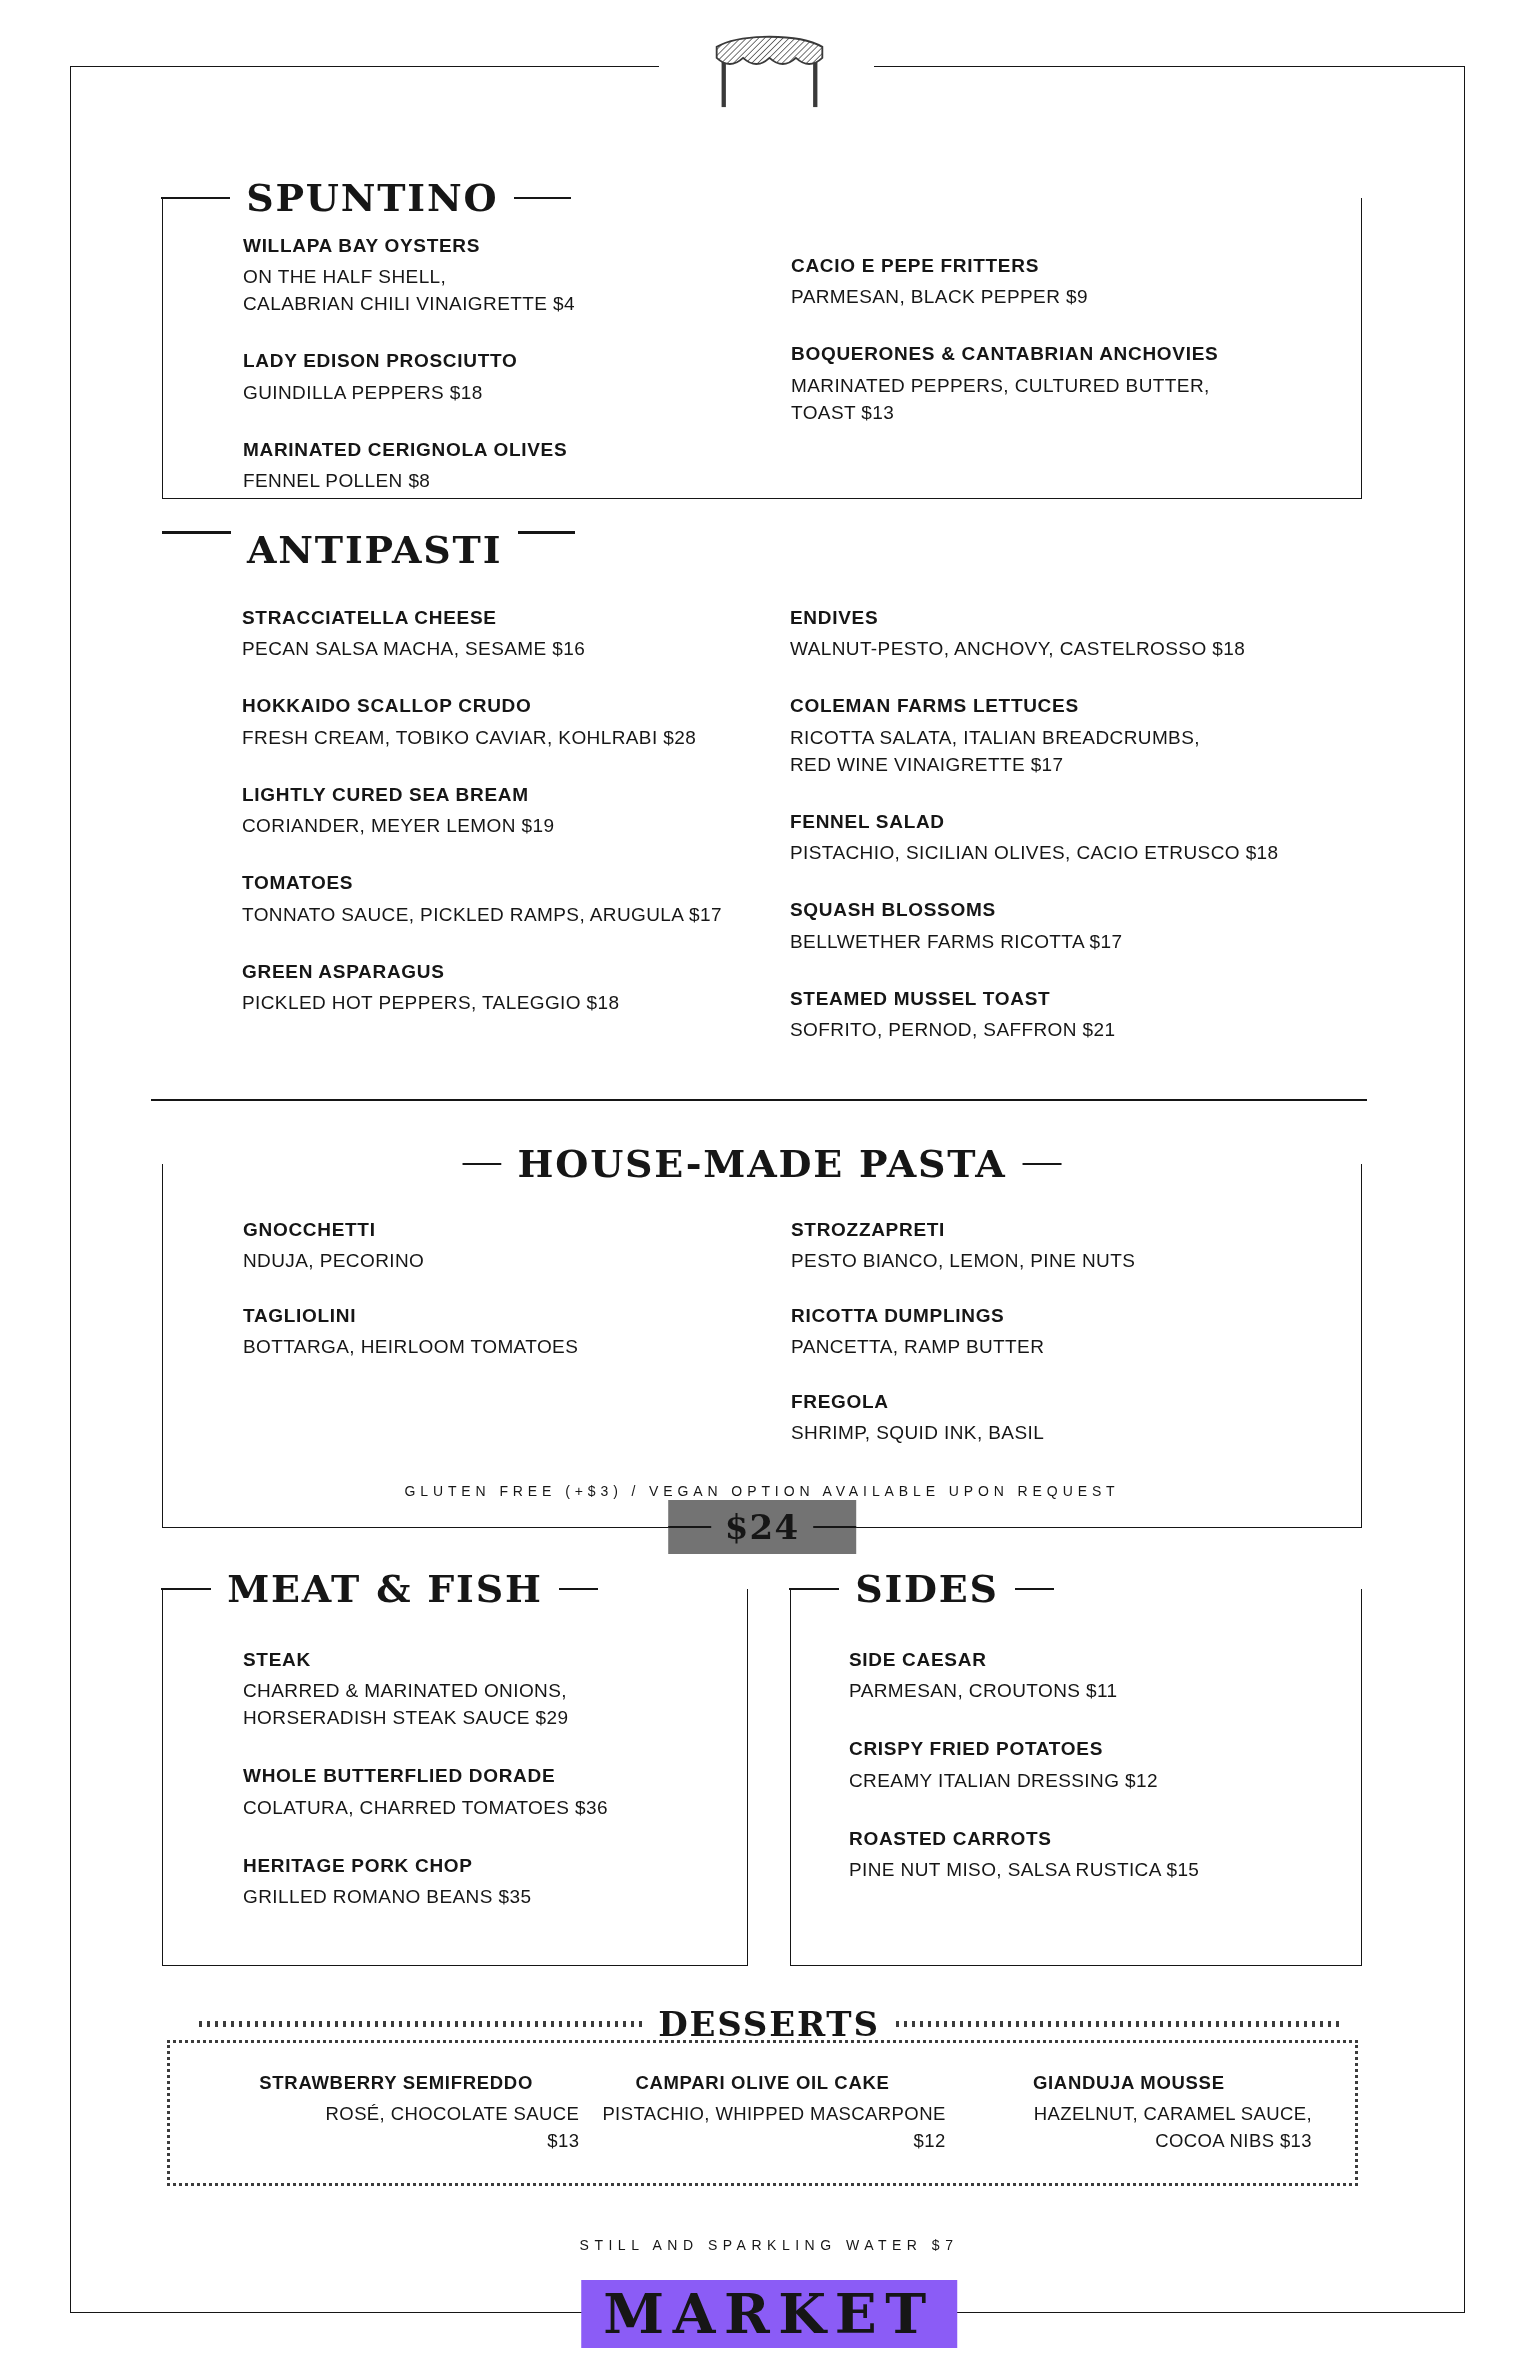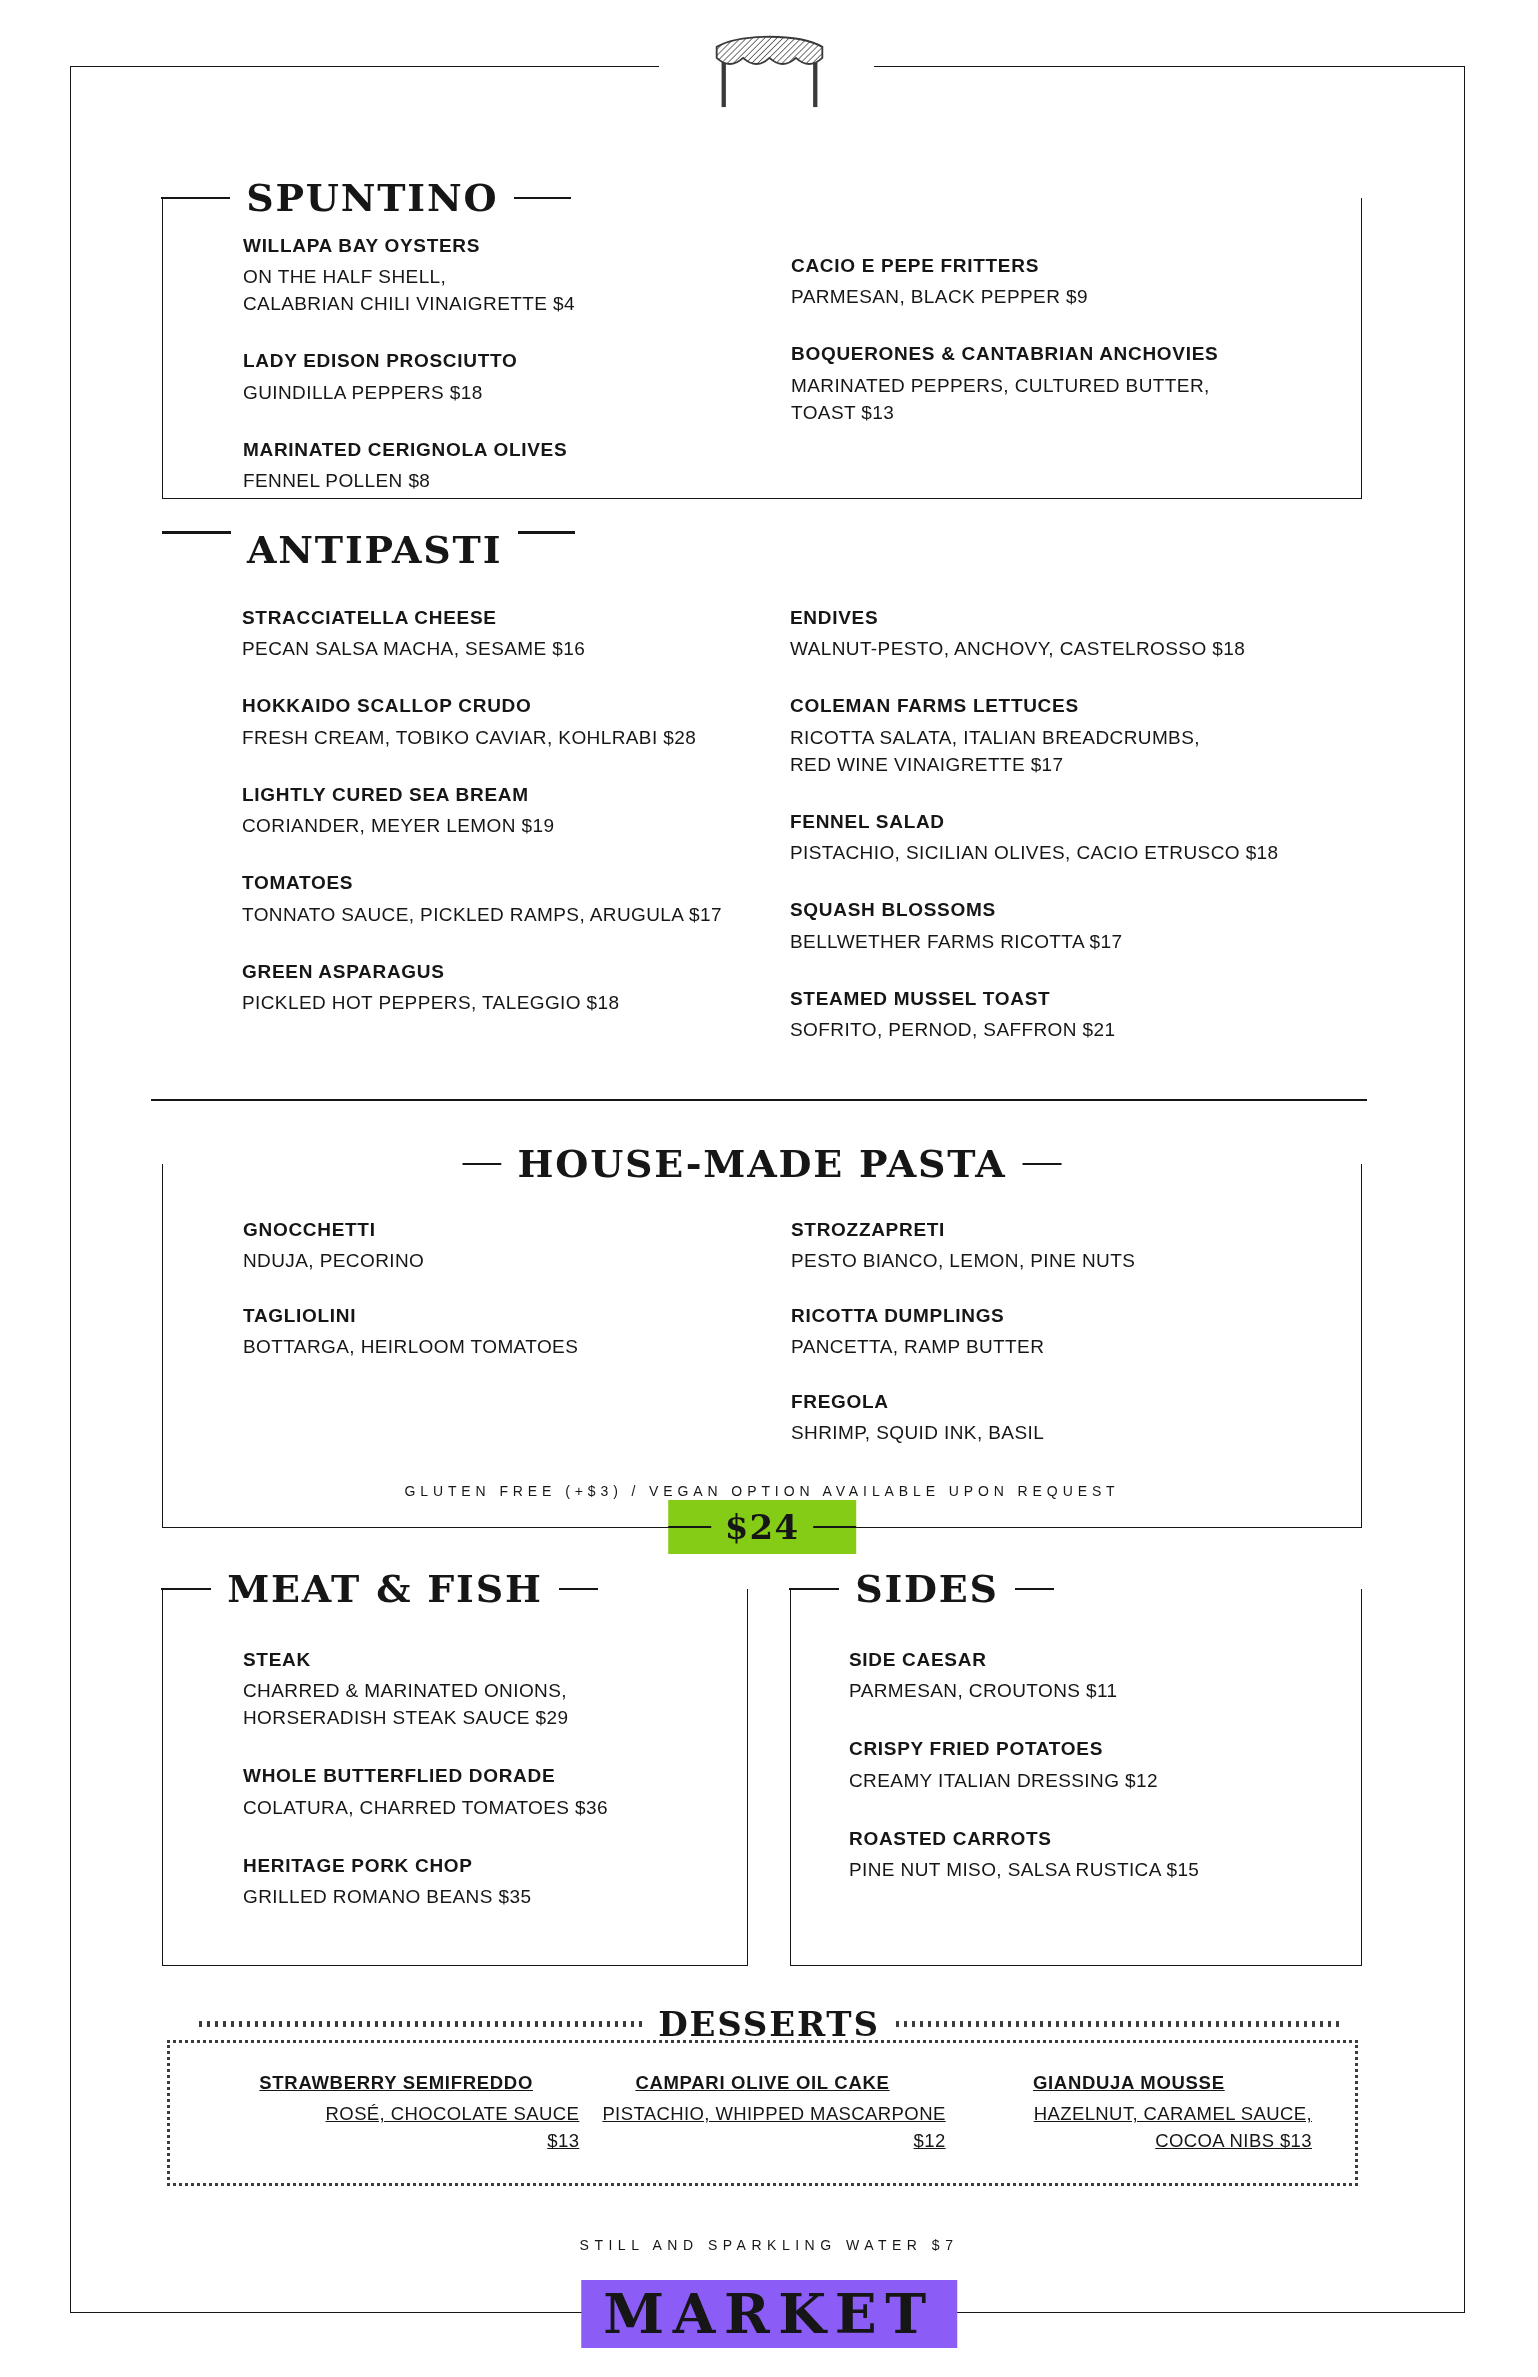--- a/index.html
+++ b/index.html
@@ -81,21 +81,21 @@
   .pasta .col-a { width:548px; flex:none; }
   .pasta .col-b { flex:1; }
   .pasta .item { margin-bottom:29.5px; }
   .pasta-note {
     text-align:center; font-size:14px; letter-spacing:4.9px;
     margin-top:7.4px;
   }
   .price-row {
     position:absolute; bottom:-27px; left:50%; transform:translateX(-50%);
     height:54px; display:flex; align-items:center;
-    background:#84cc16;
+    background:#737373;
     justify-content:center;
   }
   .price {
     font-family:"DejaVu Serif", serif; font-weight:700;
     font-size:34px; letter-spacing:1.2px; padding:0 13.5px; line-height:1;
   }
 
   
   .meat  { left:162px;  top:1589px; width:586px; height:377px; }
   .sides { left:790px; top:1589px; width:572px; height:377px; }
@@ -111,21 +111,21 @@
   .chain {
     width:443px; height:5.5px; flex:none;
     background:repeating-linear-gradient(90deg,#3c3c3c 0 3.1px, transparent 3.1px 8px);
   }
   .desserts-title-row .sec-title { font-size:34px; }
   .desserts-box {
     position:absolute; left:167px; top:2040px; width:1191px; height:146px;
     border:3.1px dotted #3c3c3c;
     display:flex; padding:28px 43px 0;
   }
-  .dessert { flex:1; text-align:center;text-decoration:underline; }
+  .dessert { flex:1; text-align:center; }
   .dessert .name {
     font-weight:700; font-size:18.5px; letter-spacing:0.7px;
     line-height:24.6px; margin-bottom:4.9px;
   }
   .dessert .desc {
     font-size:18.5px; letter-spacing:0.4px; line-height:27px; white-space:pre-line;text-align:right;
   }
 
   
   .water-note {

